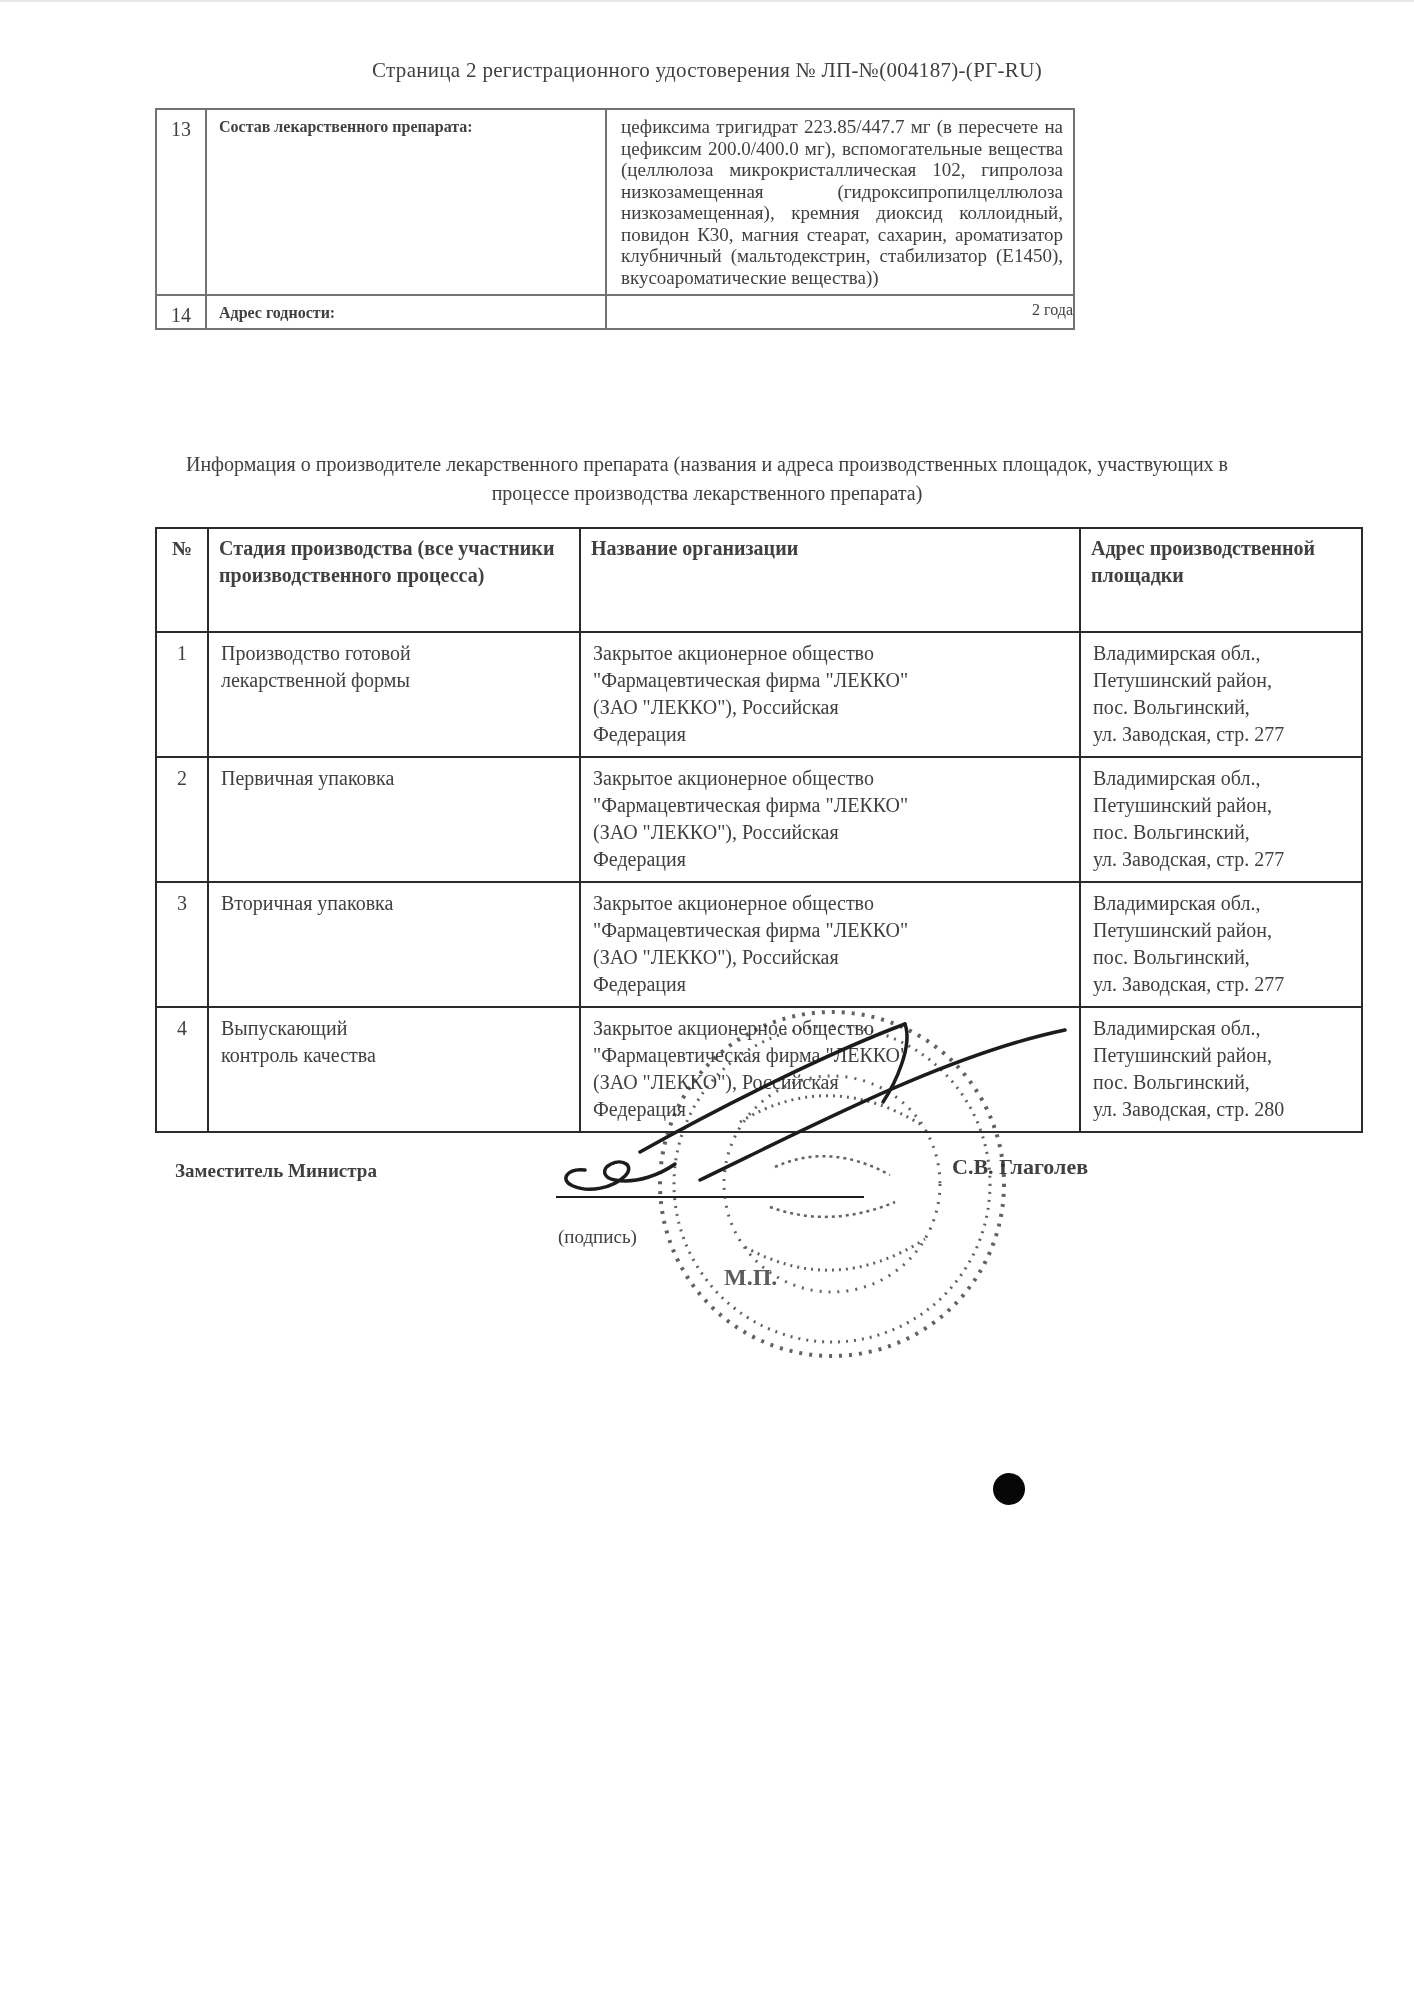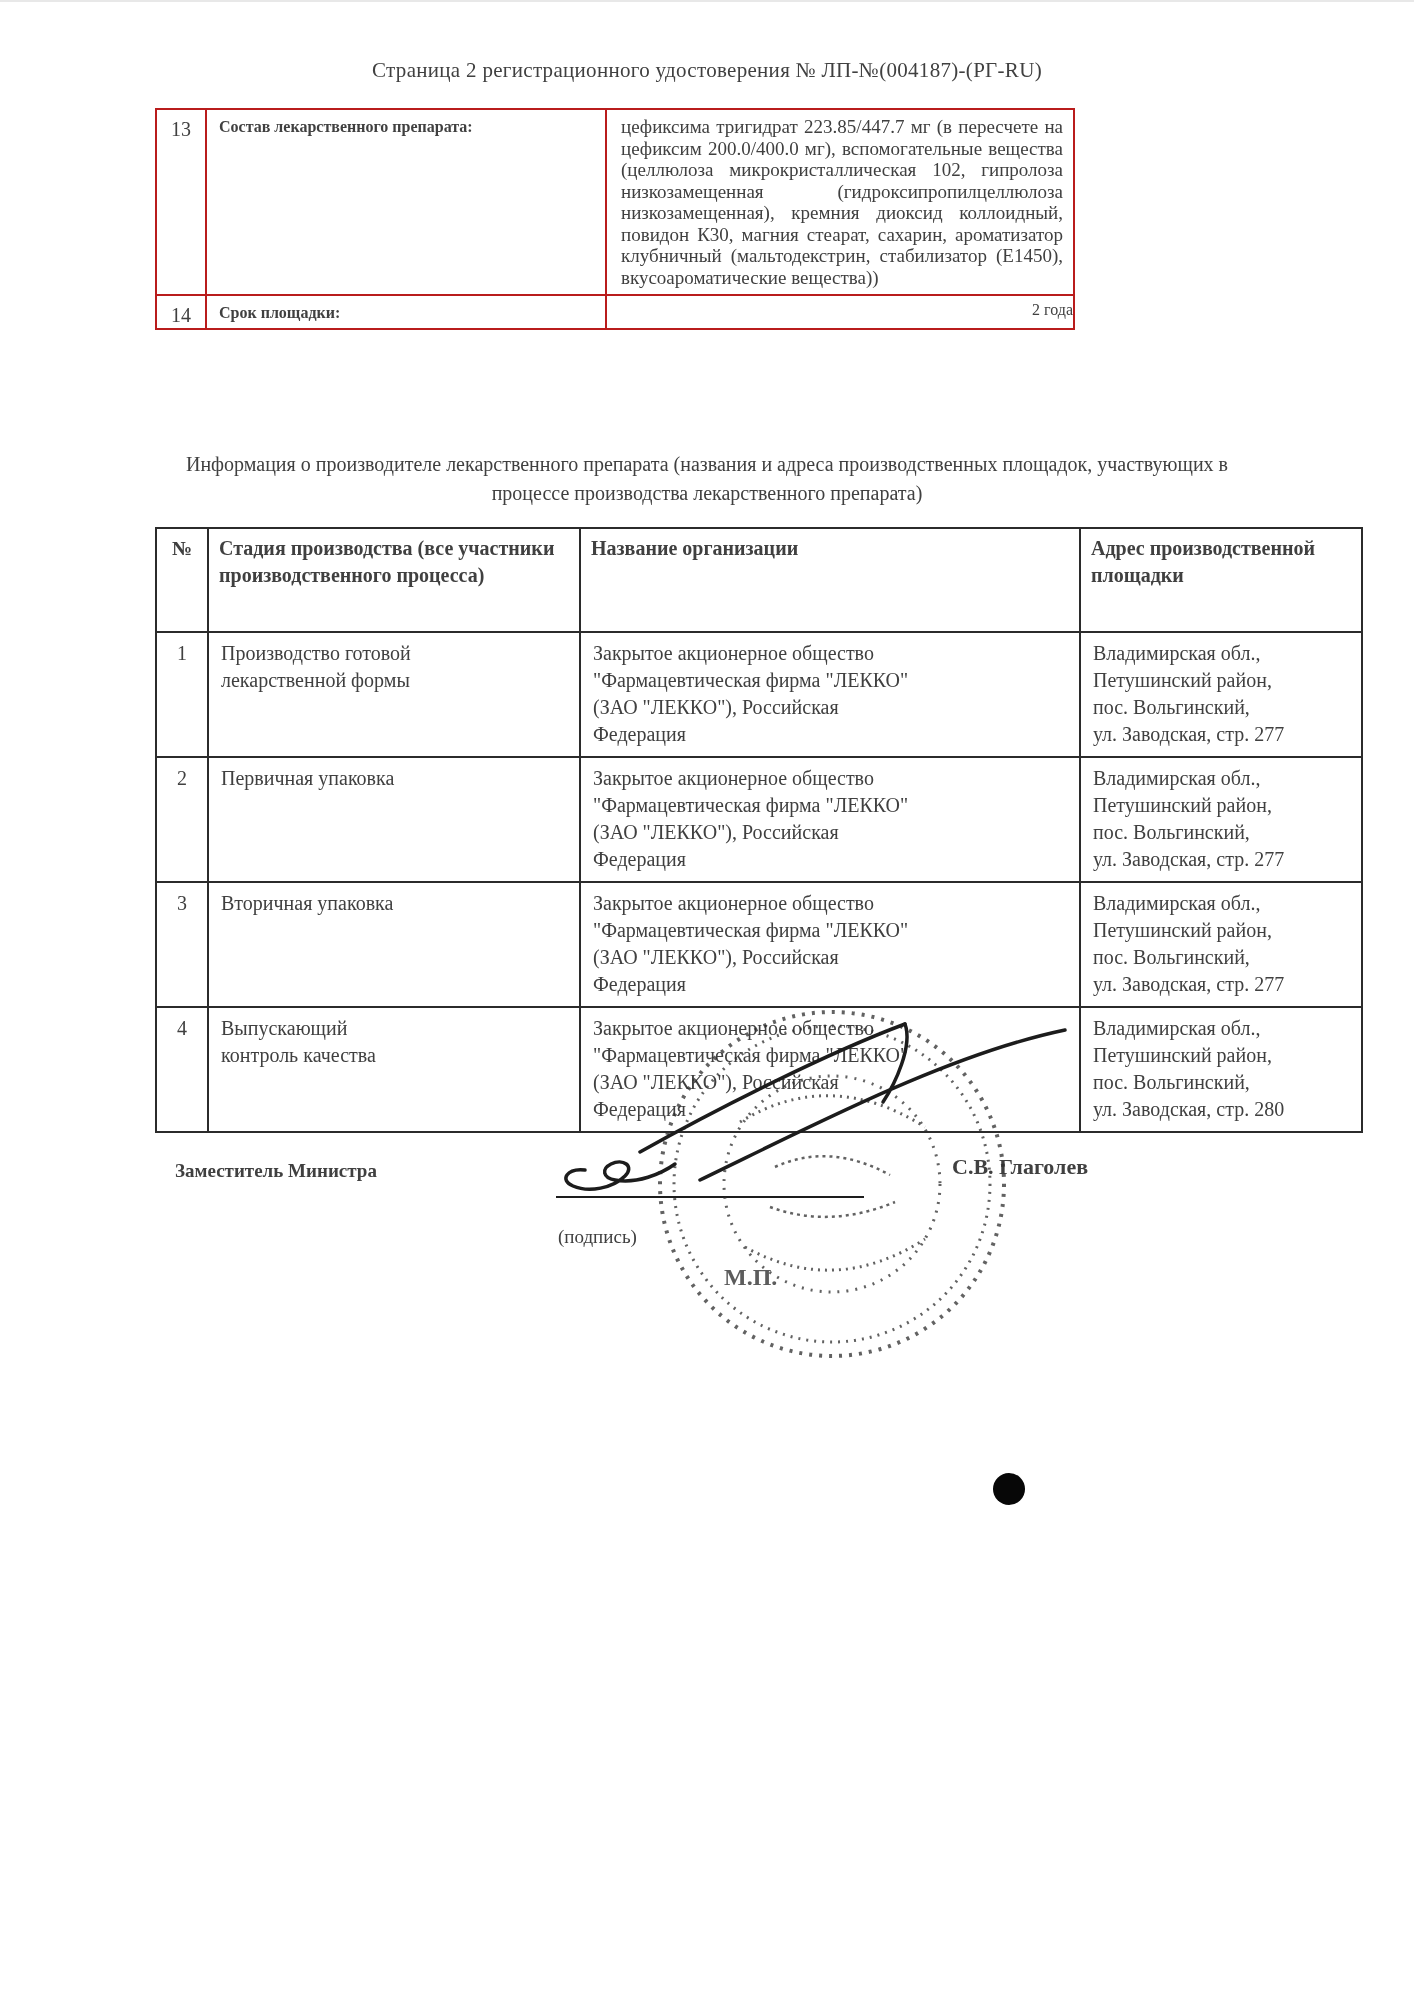--- a/index.html
+++ b/index.html
@@ -15,21 +15,21 @@
   .page-header {
     position: absolute; top: 56px; left: 0; width: 100%;
     text-align: center; font-size: 21px; letter-spacing: .3px;
   }
   
   table { border-collapse: collapse; }
   .t1 {
     position: absolute; left: 155px; top: 106px;
     width: 864px; table-layout: fixed;
   }
-  .t1 td { border: 2px solid #b91c1c; vertical-align: top; }
+  .t1 td { border: 2px solid #737373; vertical-align: top; }
   .t1 .c-num   { width: 46px;  text-align: center; font-size: 20px; padding-top: 8px; border-right-style: dashed;}
   .t1 .c-label { width: 376px; font-weight: bold; font-size: 16px; padding: 8px 10px 0 12px; }
   .t1 .c-value { width: 442px; font-size: 19px; line-height: 21.5px; padding: 6px 10px 6px 14px; text-align: justify; }
   .t1 .c-term  { text-align: right; font-size: 16px; padding: 3px 0 5px 0; }
   .t1 .row13 td { border-bottom-style: dashed; }
   
   .info-note {
     position: absolute; top: 448px; left: 147px; width: 1120px;
     text-align: center; font-size: 20px; line-height: 1.45;
   }
@@ -87,21 +87,21 @@
 
   <table class="t1">
     <tbody>
       <tr class="row13">
         <td class="c-num">13</td>
         <td class="c-label">Состав лекарственного препарата:</td>
         <td class="c-value">цефиксима тригидрат 223.85/447.7 мг (в пересчете на цефиксим 200.0/400.0 мг), вспомогательные вещества (целлюлоза микрокристаллическая 102, гипролоза низкозамещенная (гидроксипропилцеллюлоза низкозамещенная), кремния диоксид коллоидный, повидон К30, магния стеарат, сахарин, ароматизатор клубничный (мальтодекстрин, стабилизатор (Е1450), вкусоароматические вещества))</td>
       </tr>
       <tr>
         <td class="c-num">14</td>
-        <td class="c-label">Срок площадки:</td>
+        <td class="c-label">Адрес годности:</td>
         <td class="c-value c-term">2 года</td>
       </tr>
     </tbody>
   </table>
 
   <div class="info-note">Информация о производителе лекарственного препарата (названия и адреса производственных площадок, участвующих в процессе производства лекарственного препарата)</div>
 
   <table class="t2">
     <tbody>
       <tr class="hdr">

